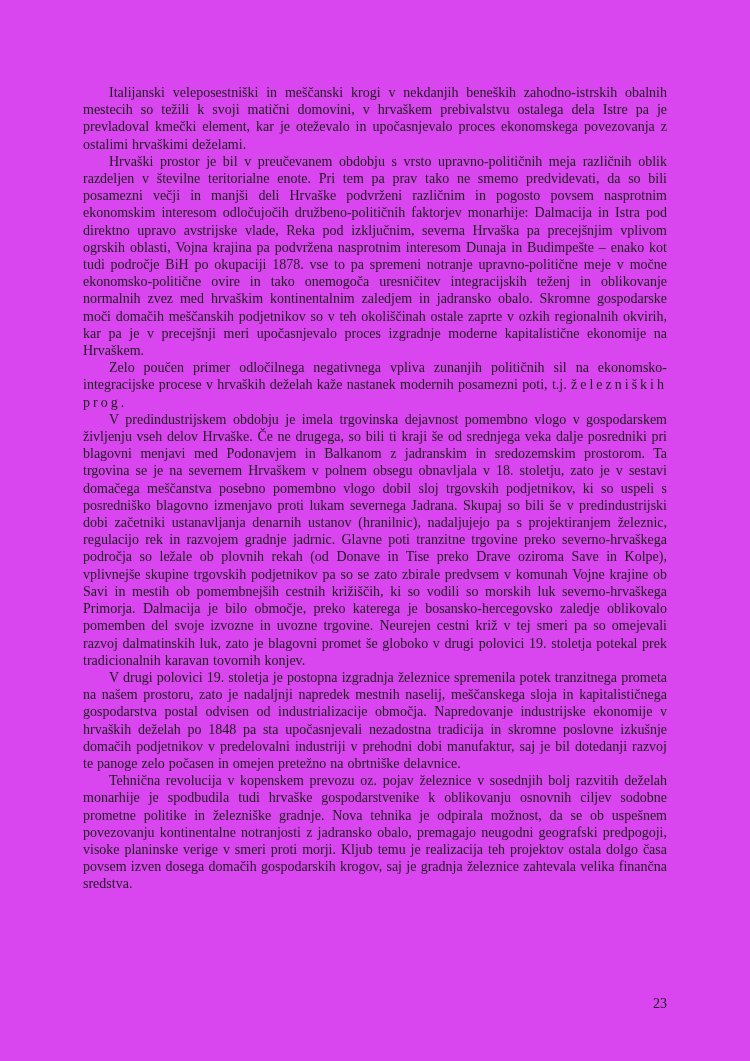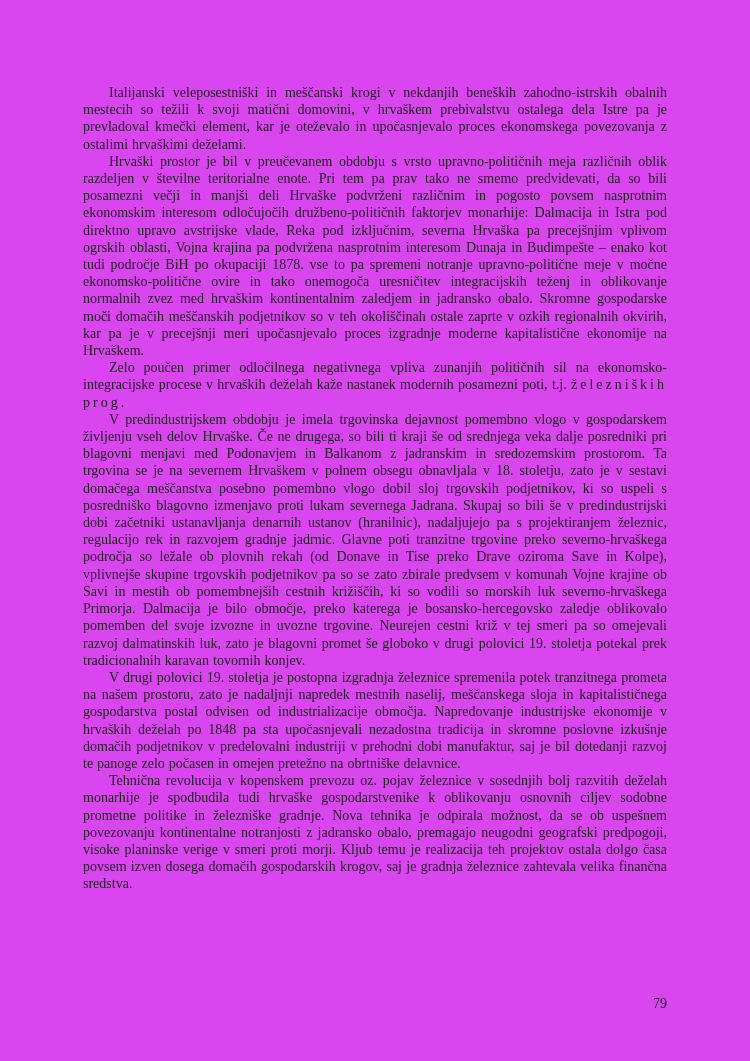--- a/index.html
+++ b/index.html
@@ -48,14 +48,14 @@
 
 <div class="page">
   <div class="text-block">
     <p class="body-para">Italijanski veleposestniški in meščanski krogi v nekdanjih beneških zahodno-istrskih obalnih mestecih so težili k svoji matični domovini, v hrvaškem prebivalstvu ostalega dela Istre pa je prevladoval kmečki element, kar je oteževalo in upočasnjevalo proces ekonomskega povezovanja z ostalimi hrvaškimi deželami.</p>
     <p class="body-para">Hrvaški prostor je bil v preučevanem obdobju s vrsto upravno-političnih meja različnih oblik razdeljen v številne teritorialne enote. Pri tem pa prav tako ne smemo predvidevati, da so bili posamezni večji in manjši deli Hrvaške podvrženi različnim in pogosto povsem nasprotnim ekonomskim interesom odločujočih družbeno-političnih faktorjev monarhije: Dalmacija in Istra pod direktno upravo avstrijske vlade, Reka pod izključnim, severna Hrvaška pa precejšnjim vplivom ogrskih oblasti, Vojna krajina pa podvržena nasprotnim interesom Dunaja in Budimpešte – enako kot tudi področje BiH po okupaciji 1878. vse to pa spremeni notranje upravno-politične meje v močne ekonomsko-politične ovire in tako onemogoča uresničitev integracijskih teženj in oblikovanje normalnih zvez med hrvaškim kontinentalnim zaledjem in jadransko obalo. Skromne gospodarske moči domačih meščanskih podjetnikov so v teh okoliščinah ostale zaprte v ozkih regionalnih okvirih, kar pa je v precejšnji meri upočasnjevalo proces izgradnje moderne kapitalistične ekonomije na Hrvaškem.</p>
     <p class="body-para"><span>Zelo poučen primer odločilnega negativnega vpliva zunanjih političnih sil na ekonomsko-integracijske procese v hrvaških deželah kaže nastanek modernih posamezni poti, t.j. </span><span class="spaced">železniških prog.</span></p>
     <p class="body-para">V predindustrijskem obdobju je imela trgovinska dejavnost pomembno vlogo v gospodarskem življenju vseh delov Hrvaške. Če ne drugega, so bili ti kraji še od srednjega veka dalje posredniki pri blagovni menjavi med Podonavjem in Balkanom z jadranskim in sredozemskim prostorom. Ta trgovina se je na severnem Hrvaškem v polnem obsegu obnavljala v 18. stoletju, zato je v sestavi domačega meščanstva posebno pomembno vlogo dobil sloj trgovskih podjetnikov, ki so uspeli s posredniško blagovno izmenjavo proti lukam severnega Jadrana. Skupaj so bili še v predindustrijski dobi začetniki ustanavljanja denarnih ustanov (hranilnic), nadaljujejo pa s projektiranjem železnic, regulacijo rek in razvojem gradnje jadrnic. Glavne poti tranzitne trgovine preko severno-hrvaškega področja so ležale ob plovnih rekah (od Donave in Tise preko Drave oziroma Save in Kolpe), vplivnejše skupine trgovskih podjetnikov pa so se zato zbirale predvsem v komunah Vojne krajine ob Savi in mestih ob pomembnejših cestnih križiščih, ki so vodili so morskih luk severno-hrvaškega Primorja. Dalmacija je bilo območje, preko katerega je bosansko-hercegovsko zaledje oblikovalo pomemben del svoje izvozne in uvozne trgovine. Neurejen cestni križ v tej smeri pa so omejevali razvoj dalmatinskih luk, zato je blagovni promet še globoko v drugi polovici 19. stoletja potekal prek tradicionalnih karavan tovornih konjev.</p>
     <p class="body-para">V drugi polovici 19. stoletja je postopna izgradnja železnice spremenila potek tranzitnega prometa na našem prostoru, zato je nadaljnji napredek mestnih naselij, meščanskega sloja in kapitalističnega gospodarstva postal odvisen od industrializacije območja. Napredovanje industrijske ekonomije v hrvaških deželah po 1848 pa sta upočasnjevali nezadostna tradicija in skromne poslovne izkušnje domačih podjetnikov v predelovalni industriji v prehodni dobi manufaktur, saj je bil dotedanji razvoj te panoge zelo počasen in omejen pretežno na obrtniške delavnice.</p>
     <p class="body-para">Tehnična revolucija v kopenskem prevozu oz. pojav železnice v sosednjih bolj razvitih deželah monarhije je spodbudila tudi hrvaške gospodarstvenike k oblikovanju osnovnih ciljev sodobne prometne politike in železniške gradnje. Nova tehnika je odpirala možnost, da se ob uspešnem povezovanju kontinentalne notranjosti z jadransko obalo, premagajo neugodni geografski predpogoji, visoke planinske verige v smeri proti morji. Kljub temu je realizacija teh projektov ostala dolgo časa povsem izven dosega domačih gospodarskih krogov, saj je gradnja železnice zahtevala velika finančna sredstva.</p>
   </div>
-  <div class="page-number">79</div>
+  <div class="page-number">23</div>
 </div>
 
 </body></html>

